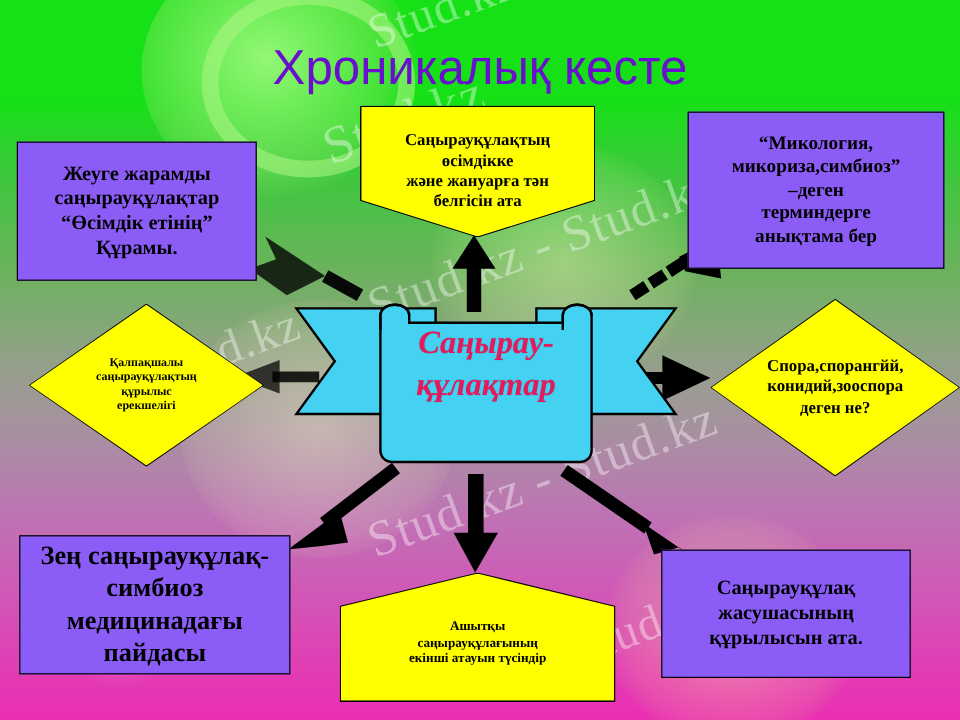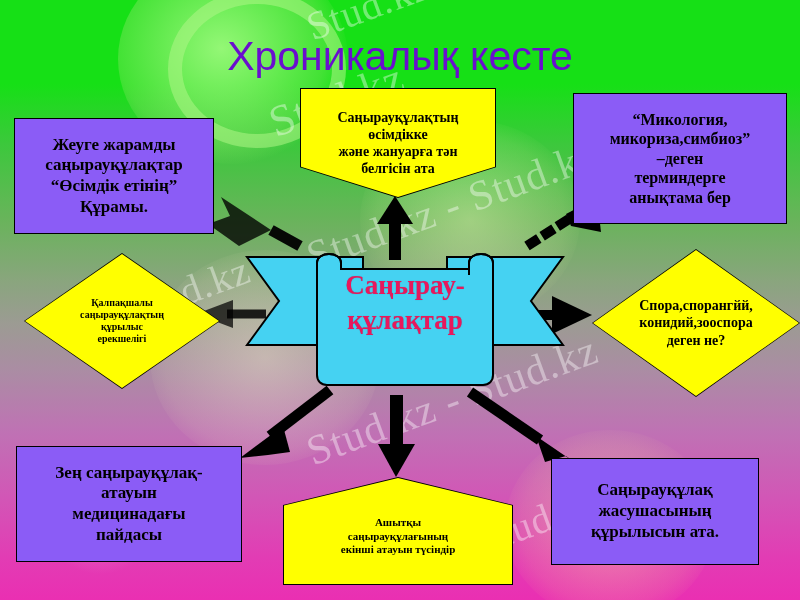--- a/index.html
+++ b/index.html
@@ -149,20 +149,21 @@
 
   #banner-label {
     position: absolute;
     left: 315px;
     top: 268px;
     width: 180px;
     text-align: center;
     color: #e8185c;
     font-family: "Liberation Serif", "DejaVu Serif", serif;
     font-weight: bold;
+    font-style: italic;
     font-size: 27px;
     line-height: 1.28;
     text-shadow: 0 0 1px rgba(0,0,0,.25);
   }
 
   
   #title {
     position: absolute;
     left: 0; right: 0;
     top: 33px;
@@ -311,24 +312,24 @@
     <div class="inner"></div>
     <div class="face" style="font-size:14px; padding:0 16px;">
       <span class="txt">
           <div>Спора,спорангйй,</div>
           <div>конидий,зооспора</div>
           <div>деген не?</div>
         </span>
     </div>
   </div>
 
-  <div class="node" style="left:16px; top:446px; width:226px; height:116px; font-size:17px;">
+  <div class="node" style="left:16px; top:446px; width:226px; height:116px; font-size:22px;">
     <span class="txt">
         <div>Зең саңырауқұлақ-</div>
-        <div>атауын</div>
+        <div>симбиоз</div>
         <div>медицинадағы</div>
         <div>пайдасы</div>
       </span>
   </div>
 
   <div class="clip-wrap shape-home-up" style="left:283px; top:477px; width:230px; height:108px;">
     <div class="inner"></div>
     <div class="face" style="font-size:11px; padding-top:14px;">
       <span class="txt">
           <div>Ашытқы</div>

